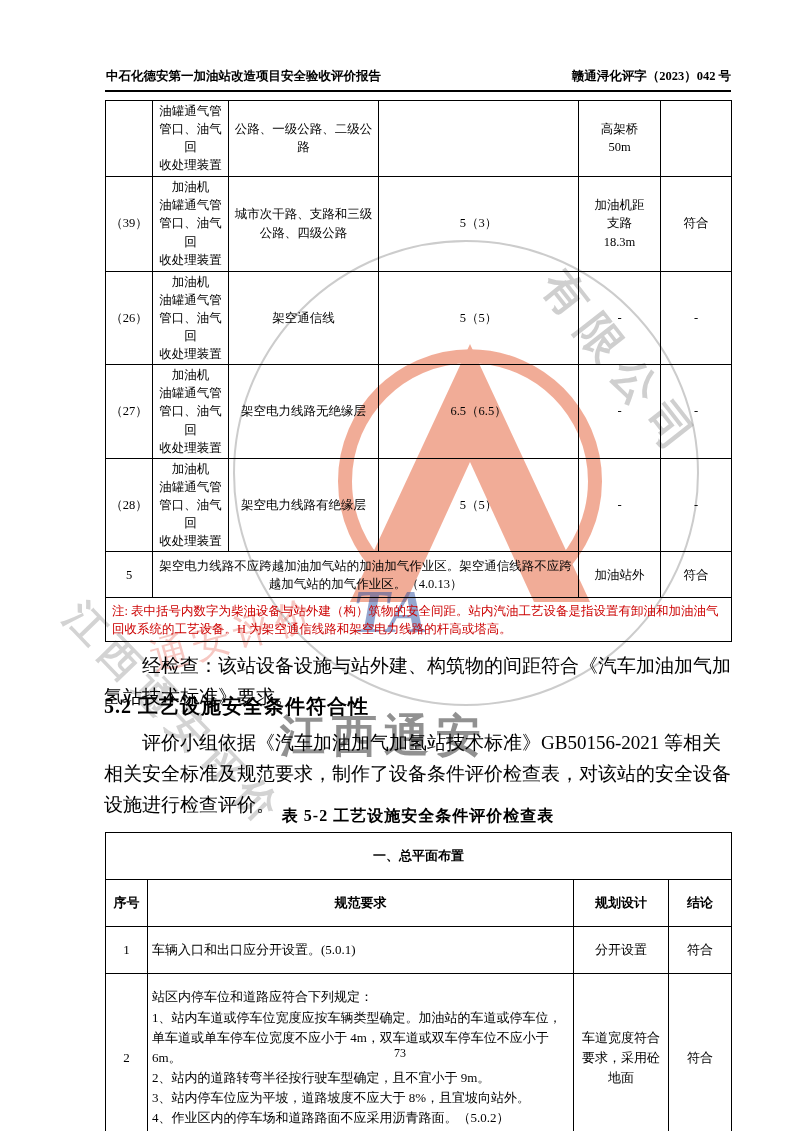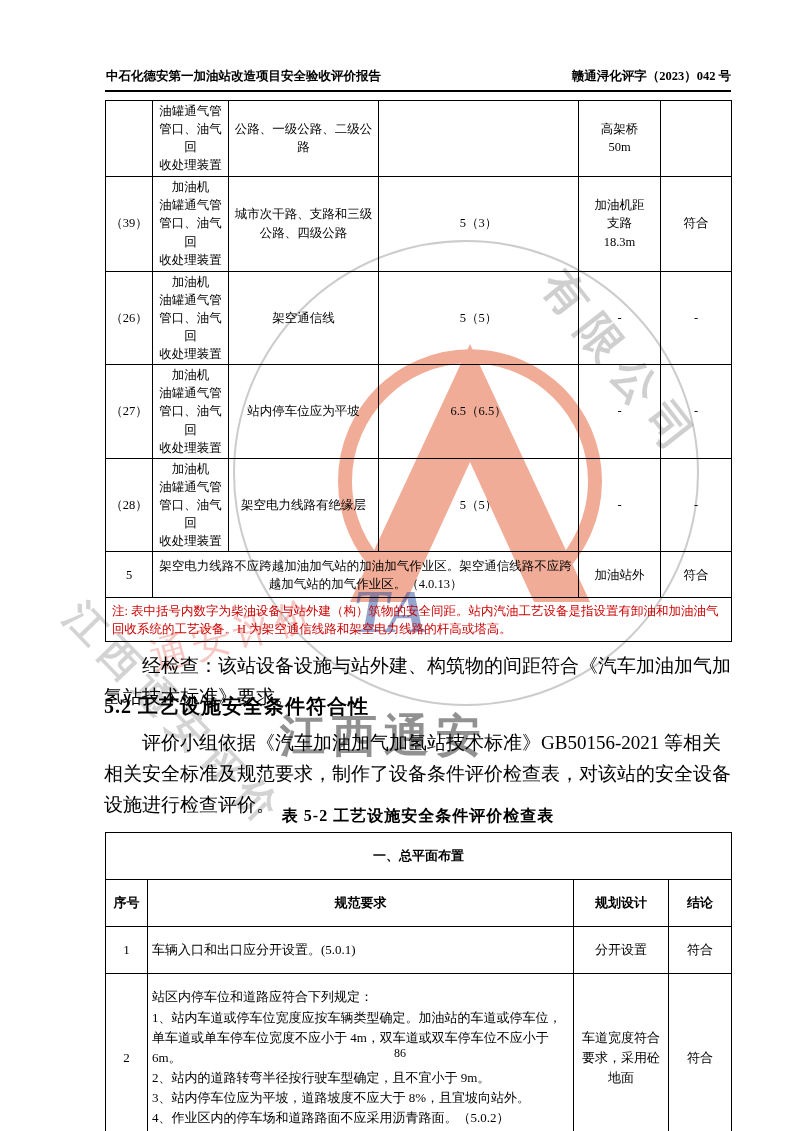--- a/index.html
+++ b/index.html
@@ -120,21 +120,21 @@
         <td>5（5）</td>
         <td>-</td>
         <td>-</td>
       </tr>
       <tr style="height:86px">
         <td>（27）</td>
         <td class="pre">加油机
 油罐通气管
 管口、油气回
 收处理装置</td>
-        <td>站内停车位应为平坡</td>
+        <td>架空电力线路无绝缘层</td>
         <td>6.5（6.5）</td>
         <td>-</td>
         <td>-</td>
       </tr>
       <tr style="height:80px">
         <td>（28）</td>
         <td class="pre">加油机
 油罐通气管
 管口、油气回
 收处理装置</td>
@@ -192,16 +192,16 @@
 1、站内车道或停车位宽度应按车辆类型确定。加油站的车道或停车位，单车道或单车停车位宽度不应小于 4m，双车道或双车停车位不应小于 6m。
 2、站内的道路转弯半径按行驶车型确定，且不宜小于 9m。
 3、站内停车位应为平坡，道路坡度不应大于 8%，且宜坡向站外。
 4、作业区内的停车场和道路路面不应采用沥青路面。（5.0.2）</td>
         <td>车道宽度符合要求，采用砼地面</td>
         <td>符合</td>
       </tr>
     </tbody>
       </table>
 
-    <div class="page-number">86</div>
+    <div class="page-number">73</div>
 
   </div>
 </div>
 
 </body></html>

